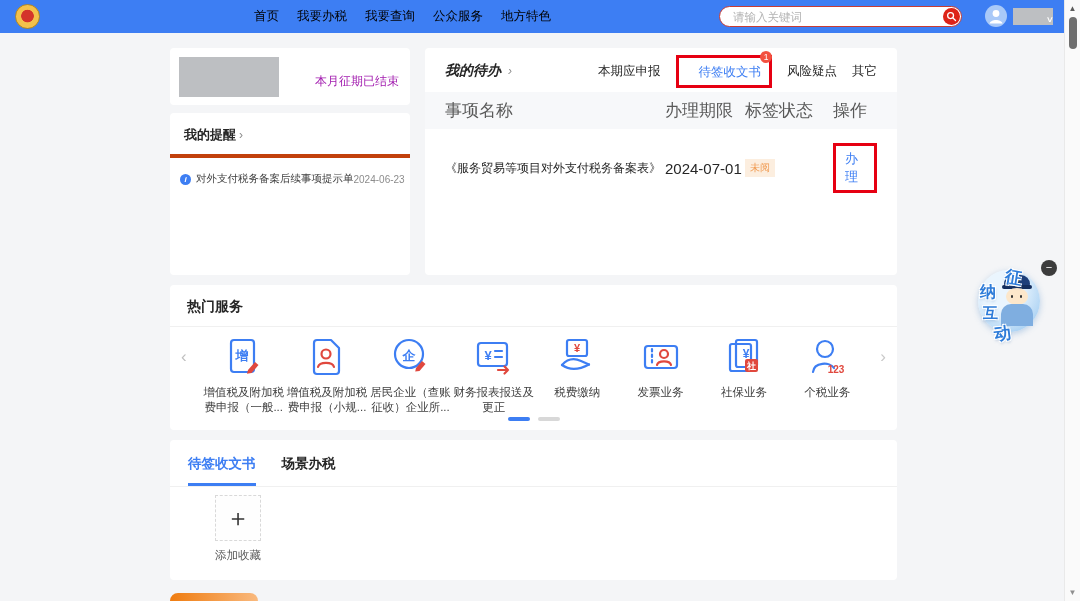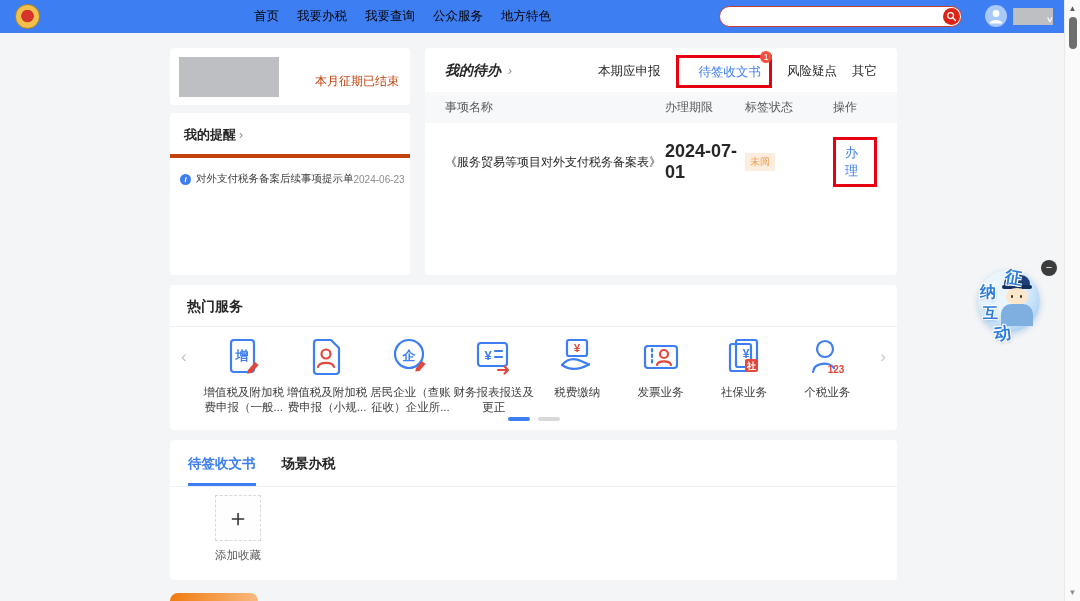--- a/index.html
+++ b/index.html
@@ -25,43 +25,43 @@
   
   .scrollbar { position:absolute; right:0; top:0; width:16px; height:601px; background:#FAFAFA; border-left:1px solid #E9E9E9; z-index:50; }
   .scroll-up, .scroll-down { position:absolute; left:0; width:100%; text-align:center; font-size:8px; color:#5B5B5B; }
   .scroll-up { top:4px; } .scroll-down { bottom:4px; color:#8F8F8F; }
   .scroll-thumb { position:absolute; left:4px; top:17px; width:8px; height:32px; background:#6E6E6E; border-radius:4px; }
 
   
   .card { position:absolute; background:#fff; border-radius:4px; }
   .card-a { left:170px; top:48px; width:240px; height:57px; }
   .redact-block { position:absolute; left:9px; top:9px; width:100px; height:40px; background:#BDBFC2; }
-  .period-notice { position:absolute; right:11px; bottom:15px; font-size:12px; color:#c2410c; }
+  .period-notice { position:absolute; right:11px; bottom:15px; font-size:12px; color:#a21caf; }
 
   .card-b { left:170px; top:113px; width:240px; height:162px; }
   .card-b-head { padding:13px 14px 10px; font-size:13px; font-weight:bold; color:#262626; border-bottom:4px solid #c2410c; }
   .head-arrow { color:#8C8C8C; font-weight:normal; font-size:12px; margin-left:3px; }
   .reminder-item { display:flex; align-items:center; padding:14px 8px 0 10px; }
   .info-icon { flex:0 0 11px; width:11px; height:11px; border-radius:50%; background:#3D7EF3; color:#fff; font-size:8px; font-weight:bold; font-style:italic; display:flex; align-items:center; justify-content:center; }
   .reminder-text { font-size:10.5px; color:#404040; margin-left:5px; white-space:nowrap; }
   .reminder-date { margin-left:auto; font-size:10px; color:#8C8C8C; white-space:nowrap; }
 
   
   .card-c { left:425px; top:48px; width:472px; height:227px; }
   .todo-head { display:flex; align-items:center; padding:14px 20px 12px; }
   .todo-title { font-size:14px; font-weight:bold; color:#262626; white-space:nowrap;font-style:italic; }
   .todo-tabs { margin-left:auto; display:flex; align-items:center; gap:15px; }
   .todo-tab { font-size:12.5px; color:#262626; cursor:pointer; white-space:nowrap; }
   .todo-tab.active { color:#3D7EF3;margin-left:12px; }
   .tab-annotation { position:relative; border:3px solid #E60012; padding:4px 8px; margin:-8px 0; }
   .tab-badge { position:absolute; right:-3px; top:-7px; min-width:12px; height:12px; border-radius:6px; background:#F2503F; color:#fff; font-size:8.5px; display:flex; align-items:center; justify-content:center; padding:0 2px; }
-  .todo-table-header { display:grid; grid-template-columns:220px 80px 88px 1fr; background:#F7F8FA; padding:7px 20px; font-size:12px; color:#595959; }
+  .todo-table-header { display:grid; grid-template-columns:220px 80px 88px 1fr; background:#F7F8FA; padding:7px 20px; font-size:17px; color:#595959; }
   .todo-row { display:grid; grid-template-columns:220px 80px 88px 1fr; padding:14px 20px; font-size:12px; color:#262626; align-items:center; }
   .row-name { white-space:nowrap; }
-  .row-deadline { font-weight:700; font-size:18px; }
+  .row-deadline { font-weight:400; font-size:15px; }
   .status-tag { display:inline-block; background:#FCEEDF; color:#F09A51; font-size:10px; padding:2px 5px; border-radius:0; }
   .action-annotation { display:inline-block; border:3px solid #E60012; padding:4px 9px; justify-self:start; }
   .action-link { color:#3D7EF3; font-size:13px; cursor:pointer;text-align:center; }
 
   
   .card-d { left:170px; top:285px; width:727px; height:145px; }
   .hot-title { padding:13px 17px 10px; font-size:14px; font-weight:bold; color:#262626; border-bottom:1px solid #F0F0F0; }
   .chev { position:absolute; top:62px; font-size:17px; color:#BFBFBF; cursor:pointer; user-select:none; }
   .chev-left { left:11px; } .chev-right { right:11px; color:#C9C9C9; }
   .services { position:absolute; left:32px; right:28px; top:50px; display:flex; justify-content:space-between; }
@@ -111,20 +111,21 @@
   <div class="topbar">
     <div class="logo"></div>
     <div class="nav">
       <span class="nav-item">首页</span>
       <span class="nav-item">我要办税</span>
       <span class="nav-item">我要查询</span>
       <span class="nav-item">公众服务</span>
       <span class="nav-item">地方特色</span>
     </div>
     <div class="search">
+      <input type="text" placeholder="请输入关键词" style="">
       <div class="search-btn">
         <svg width="11" height="11" viewBox="0 0 12 12">
           <circle cx="5" cy="5" r="3.2" fill="none" stroke="#fff" stroke-width="1.4"></circle>
           <line x1="7.6" y1="7.6" x2="10.4" y2="10.4" stroke="#fff" stroke-width="1.4" stroke-linecap="round"></line>
         </svg>
       </div>
     </div>
     <div class="avatar">
       <svg width="22" height="22" viewBox="0 0 22 22">
         <circle cx="11" cy="8.5" r="3.4" fill="#fff"></circle>

